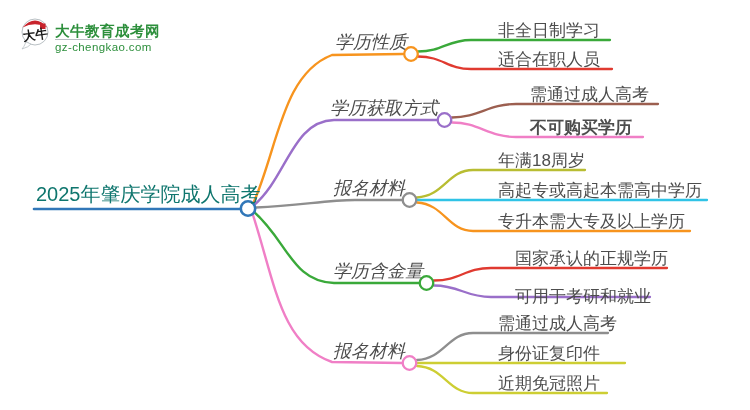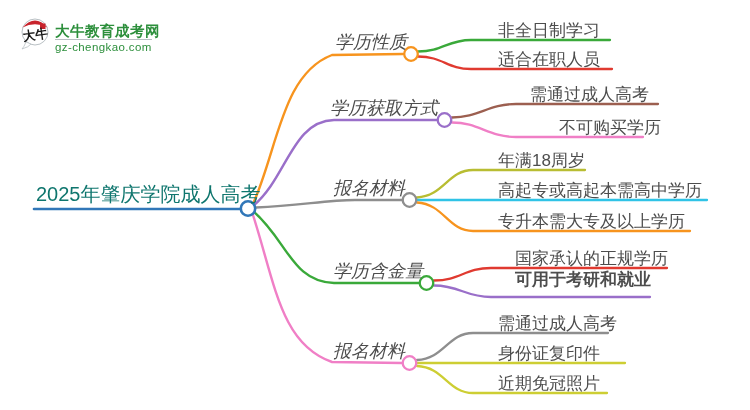--- a/index.html
+++ b/index.html
@@ -69,29 +69,29 @@
   </div>
 
   <div class="root-lbl" style="left:36px;top:184px;width:202px;">2025年肇庆学院成人高考</div>
 
   <div class="node-lbl" style="left:335px;top:32px;">学历性质</div>
   <div class="lbl" style="left:498px;top:21px;">非全日制学习</div>
   <div class="lbl" style="left:498px;top:50px;">适合在职人员</div>
 
   <div class="node-lbl" style="left:330px;top:98px;">学历获取方式</div>
   <div class="lbl" style="left:530px;top:85px;">需通过成人高考</div>
-  <div class="lbl" style="left:559px;top:118px;">不可购买学历</div>
+  <div class="lbl" style="left:530px;top:118px;font-weight:bold;">不可购买学历</div>
 
   <div class="node-lbl" style="left:333px;top:178px;">报名材料</div>
   <div class="lbl" style="left:498px;top:151px;">年满18周岁</div>
   <div class="lbl" style="left:498px;top:181px;">高起专或高起本需高中学历</div>
   <div class="lbl" style="left:498px;top:212px;">专升本需大专及以上学历</div>
 
   <div class="node-lbl" style="left:333px;top:261px;">学历含金量</div>
   <div class="lbl" style="left:515px;top:249px;">国家承认的正规学历</div>
-  <div class="lbl" style="left:515px;top:270px;font-weight:bold;">可用于考研和就业</div>
+  <div class="lbl" style="left:515px;top:287px;">可用于考研和就业</div>
 
   <div class="node-lbl" style="left:333px;top:341px;">报名材料</div>
   <div class="lbl" style="left:498px;top:314px;">需通过成人高考</div>
   <div class="lbl" style="left:498px;top:344px;">身份证复印件</div>
   <div class="lbl" style="left:498px;top:374px;">近期免冠照片</div>
 
 </div>
 
 </body></html>

